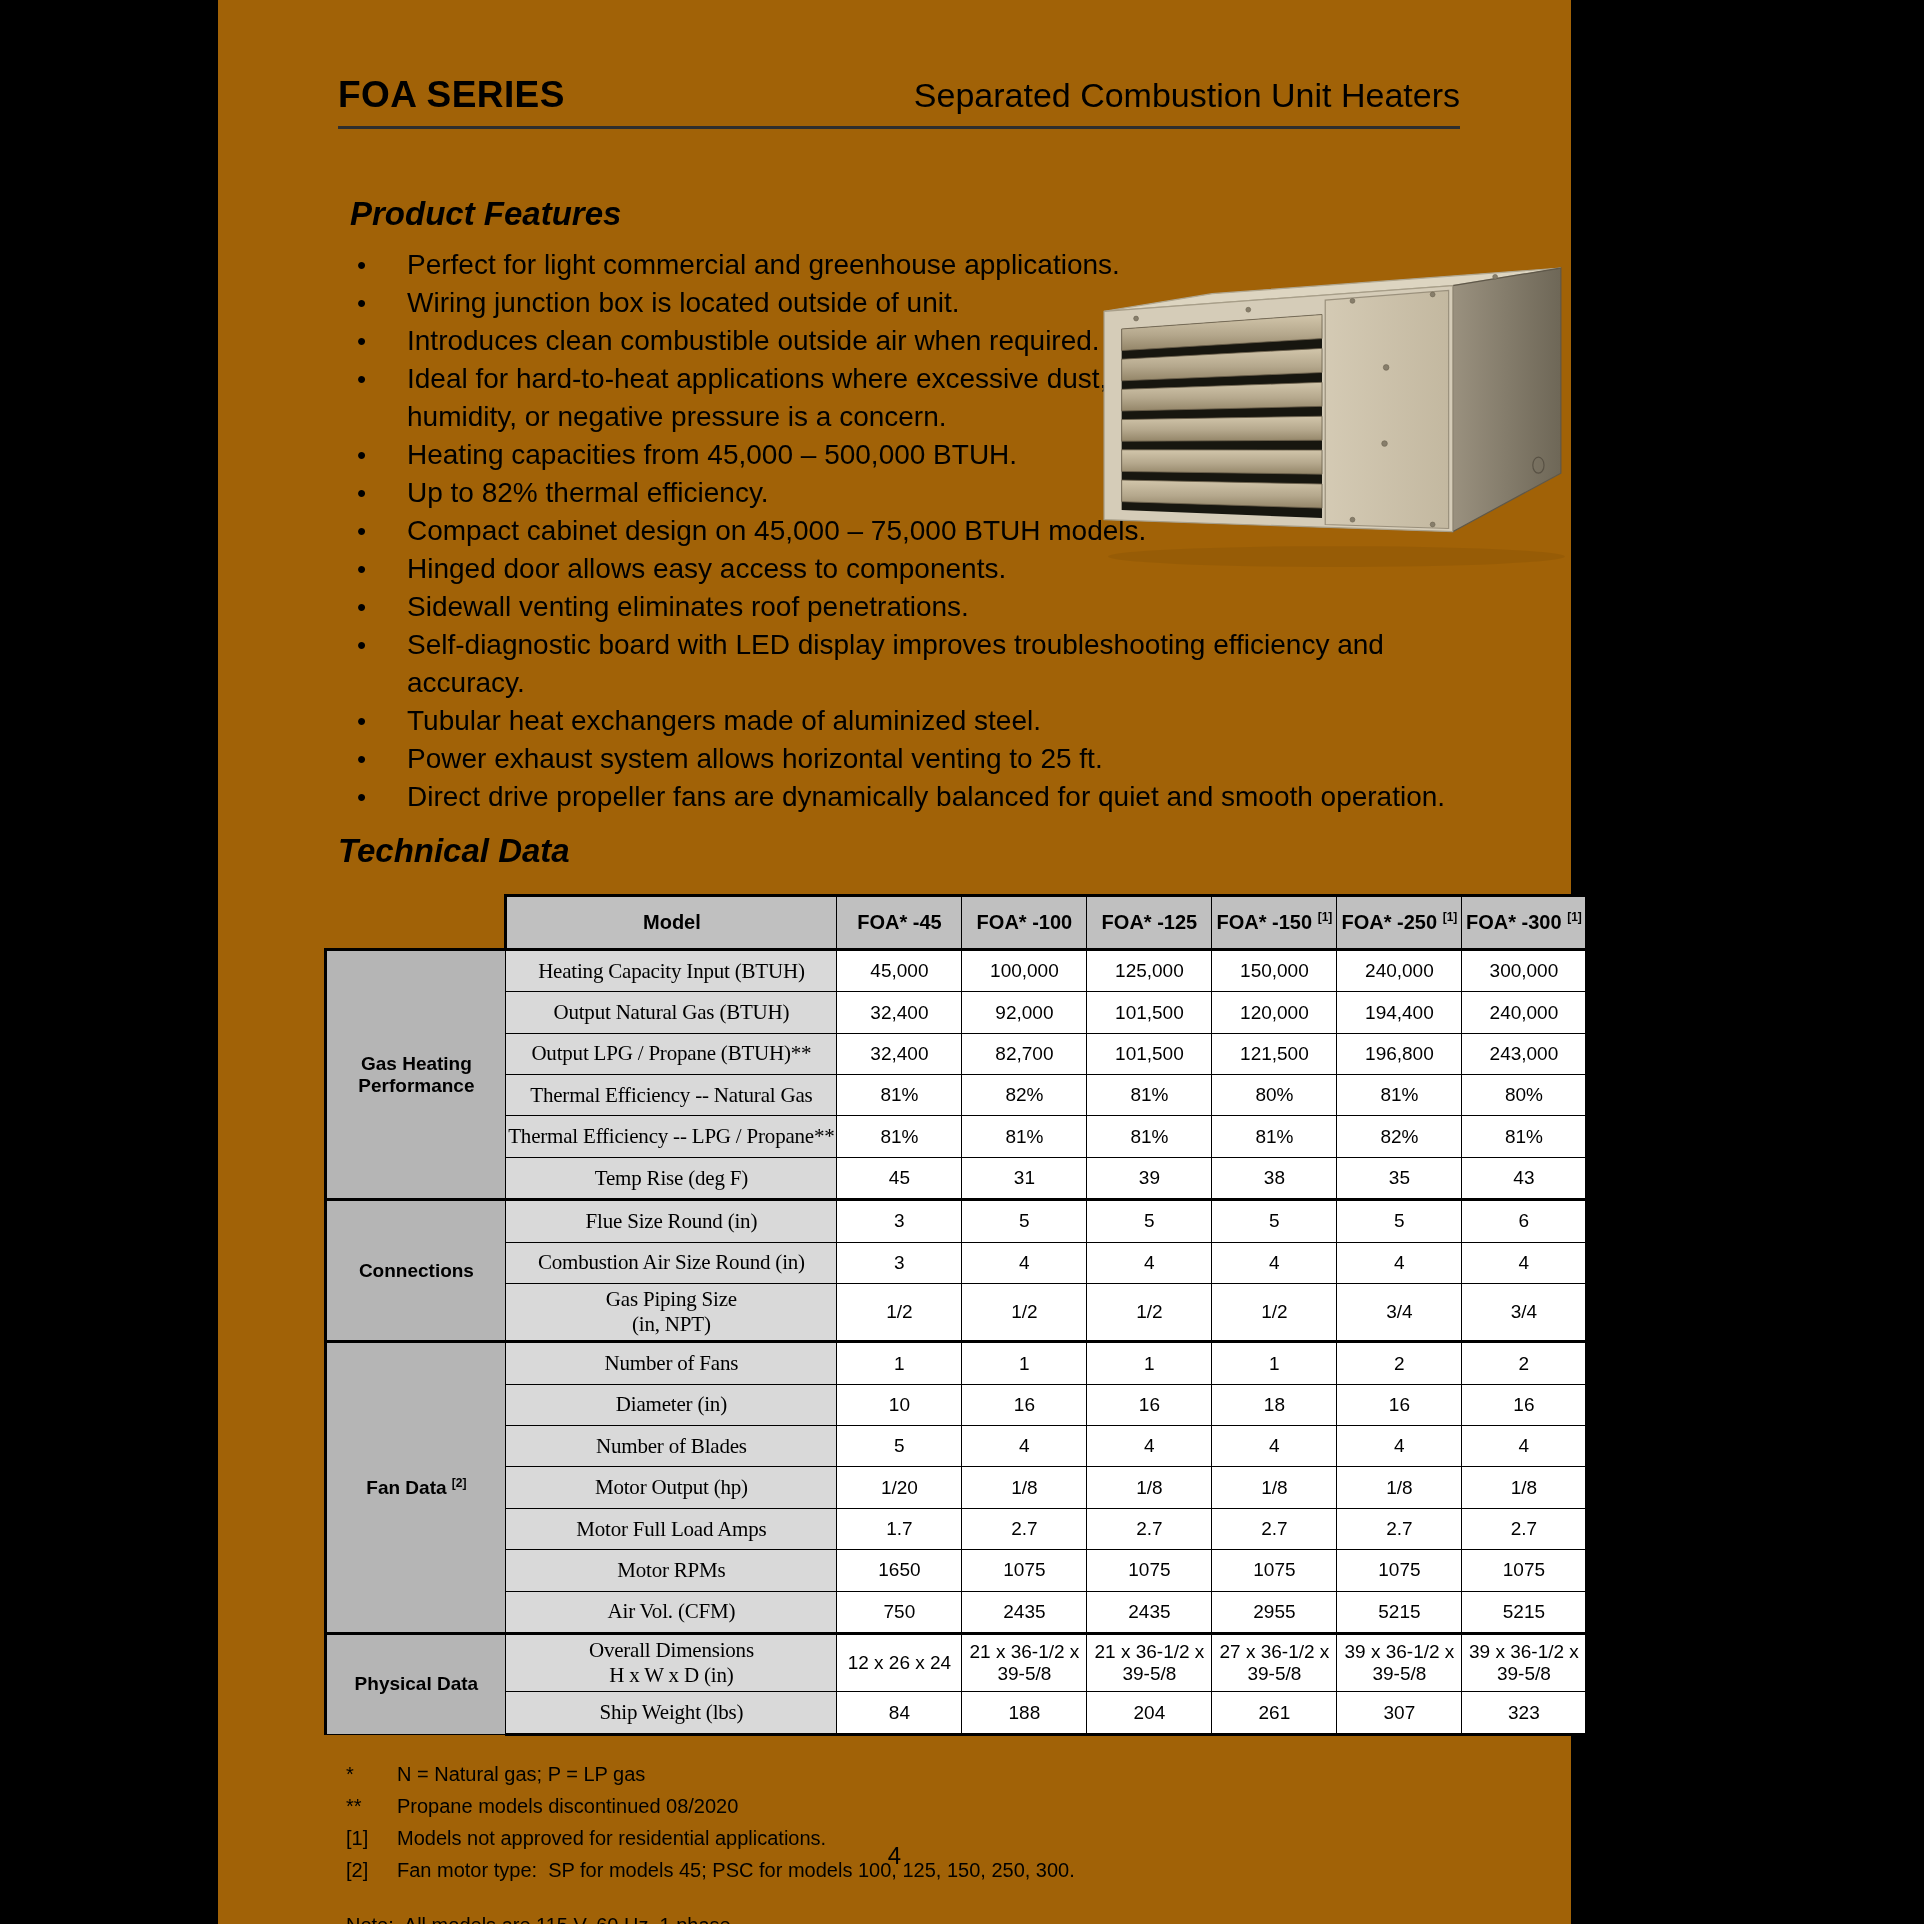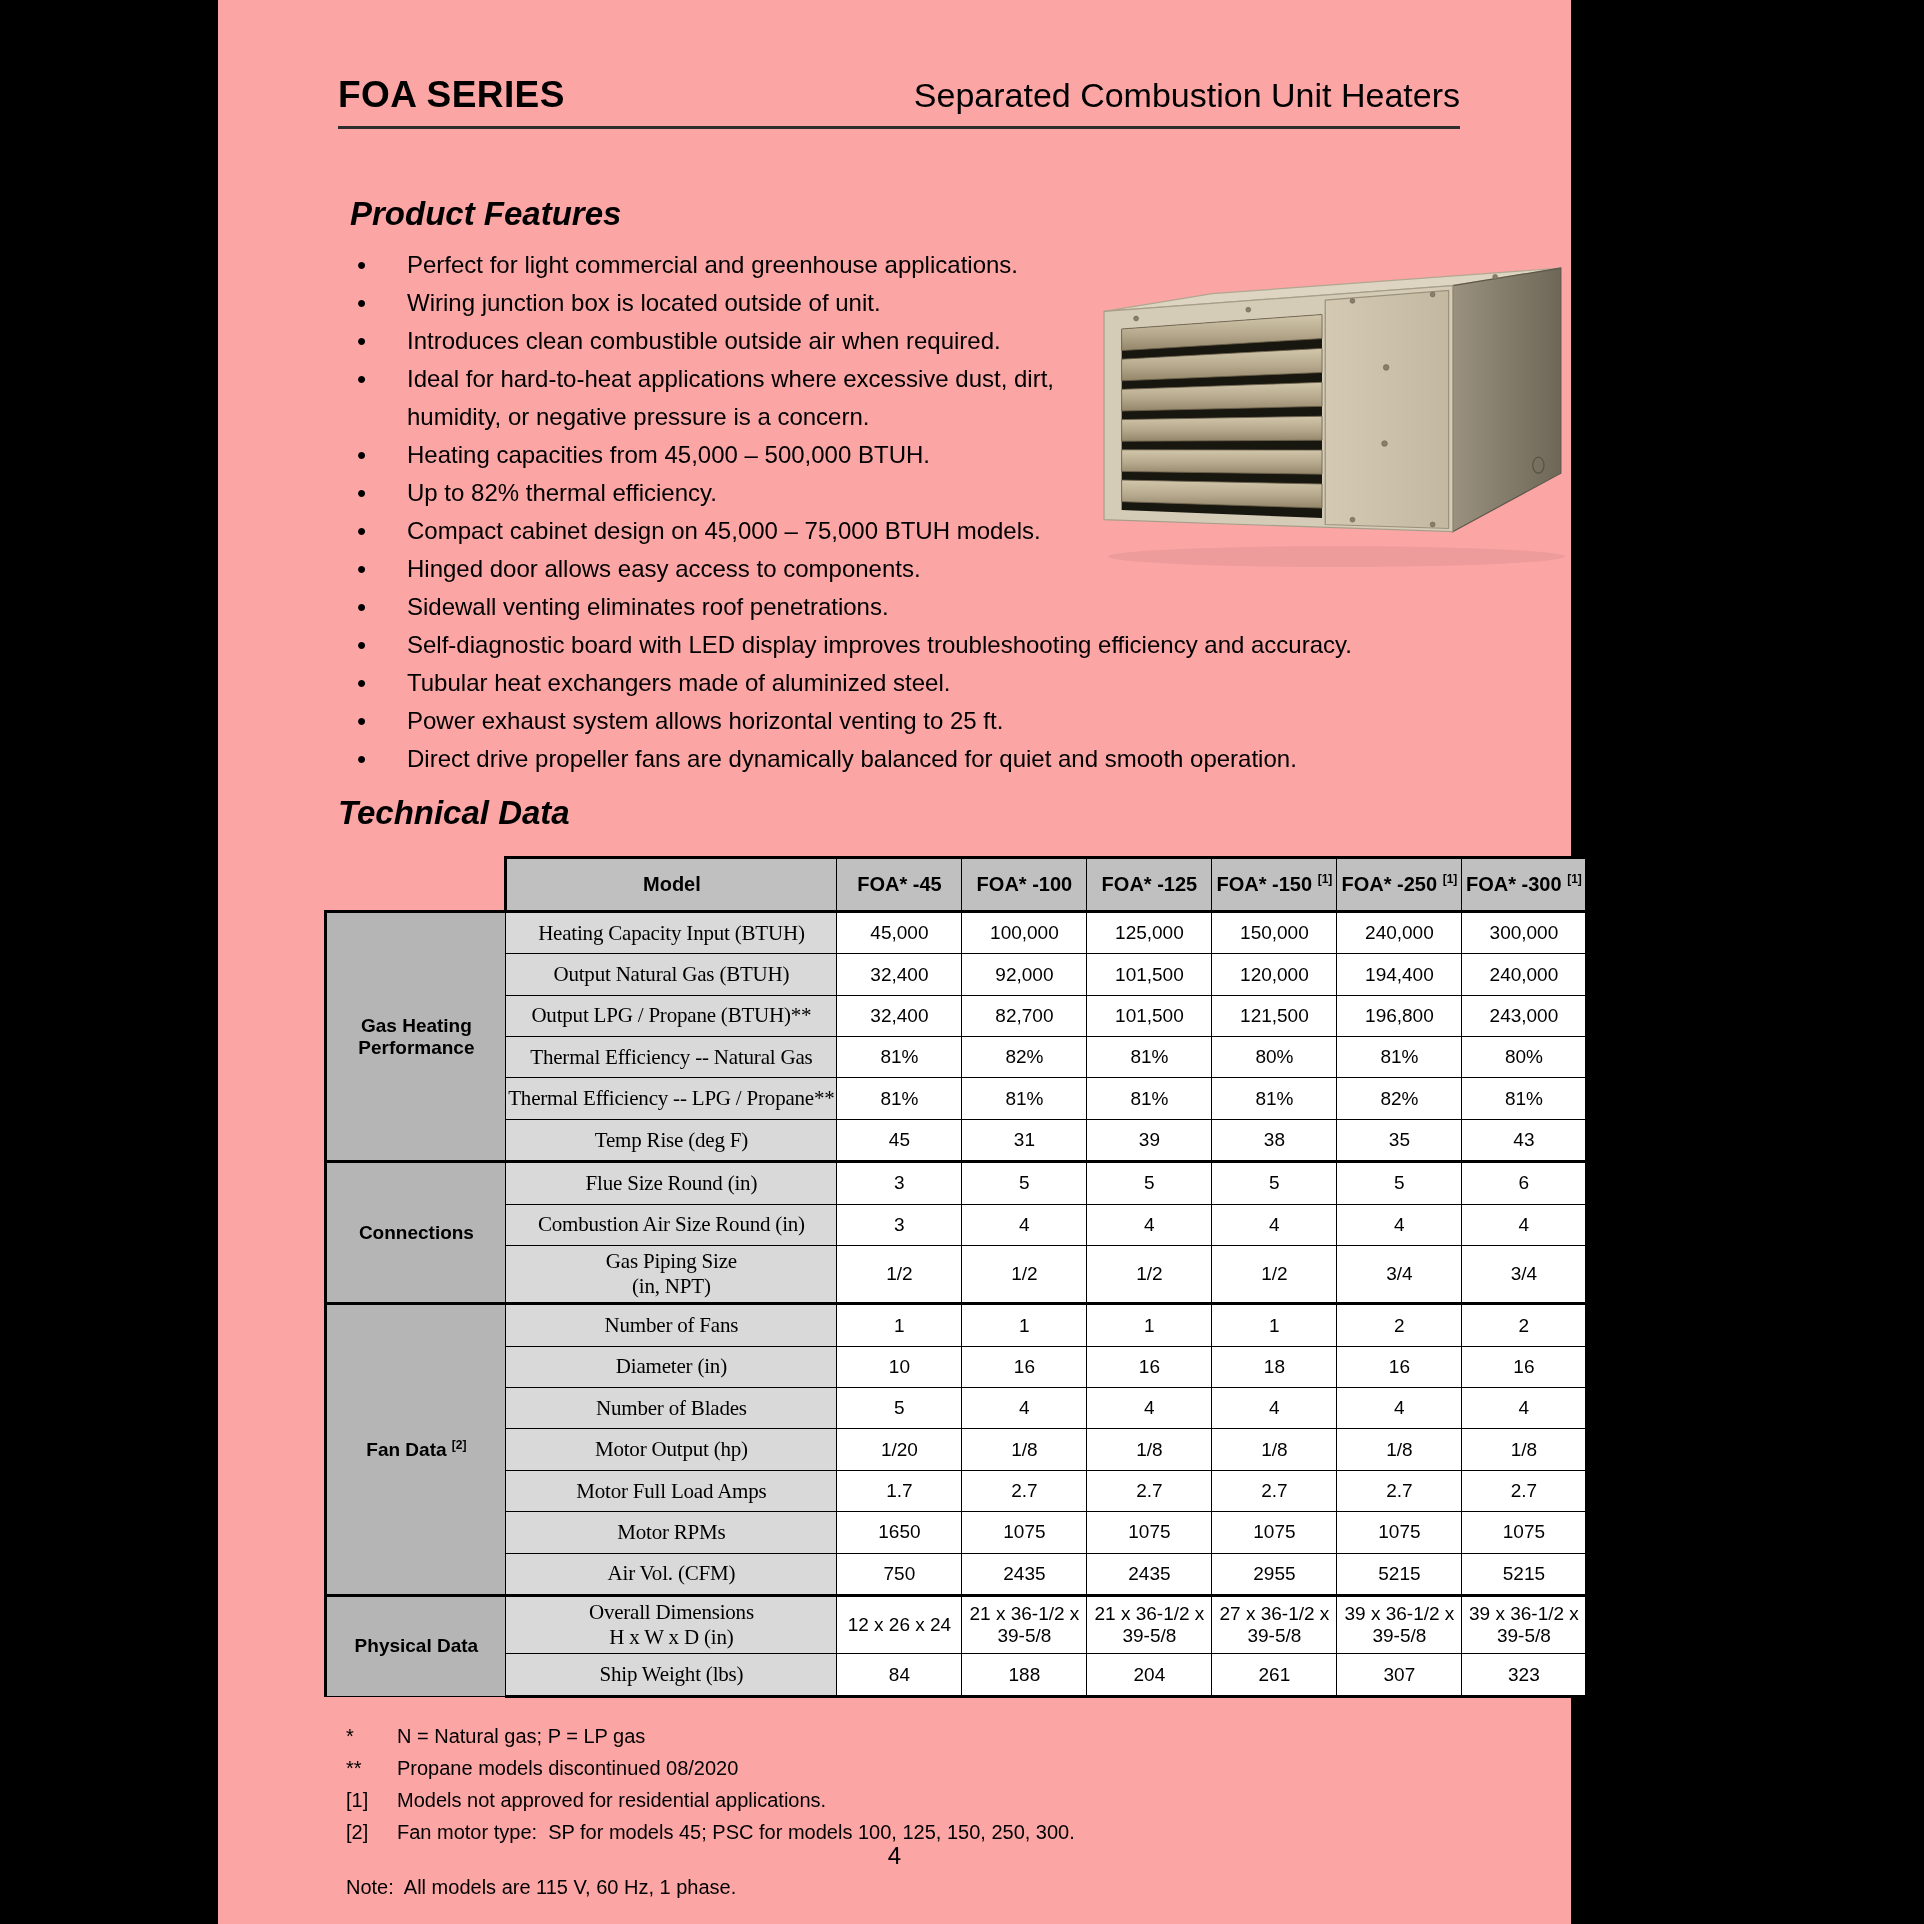--- a/index.html
+++ b/index.html
@@ -1,32 +1,32 @@
 <!DOCTYPE html>
 <html style="font-size:13px"><head>
 <meta charset="utf-8">
 <style>
   html,body{margin:0;padding:0;background:#000;}
   body{width:1925px;height:1925px;position:relative;font-family:"Liberation Sans",sans-serif;color:#000;}
-  .page{position:absolute;left:218px;top:0;width:1353px;height:1925px;background:#fca5a5;}
+  .page{position:absolute;left:218px;top:0;width:1353px;height:1925px;background:#a16207;}
   .content{position:relative;padding:0 111px 0 120px;}
 
   
   .masthead{display:flex;justify-content:space-between;align-items:baseline;padding-top:74px;}
   .masthead .series{font-size:37px;font-weight:bold;letter-spacing:0.4px;}
   .masthead .subtitle{font-size:34px;font-weight:normal;}
   .header-rule{height:3.2px;background:#2e2e2e;margin-top:9.6px;}
 
   
   .section-heading{font-style:italic;font-weight:bold;font-size:33px;margin:0;}
   .features-heading{margin-top:66px;margin-left:12px;}
   .technical-heading{margin-top:16px;}
 
   
-  ul.features{list-style:none;margin:13px 0 0 0;padding:0;font-size:24px;line-height:38px;}
+  ul.features{list-style:none;margin:13px 0 0 0;padding:0;font-size:28px;line-height:38px;}
   ul.features li{position:relative;padding-left:69px;white-space:pre-line;}
   ul.features li::before{content:"\2022";position:absolute;left:19px;top:0;font-size:26px;}
 
   
   .photo{position:absolute;left:870px;top:255px;width:557px;height:321px;}
 
   
   table.tech{table-layout:fixed;border-collapse:collapse;width:1262px;margin:24px 0 0 -13.6px;font-size:19px;}
   table.tech col.g{width:180px;}
   table.tech col.l{width:331px;}

